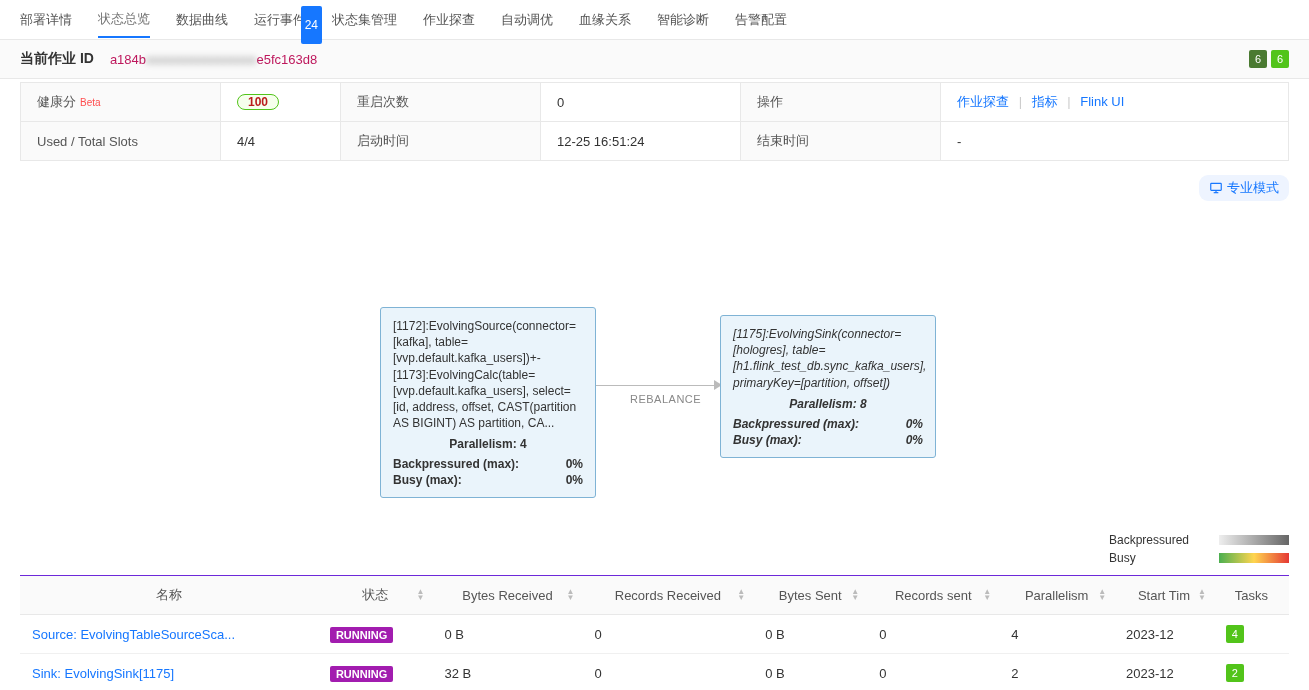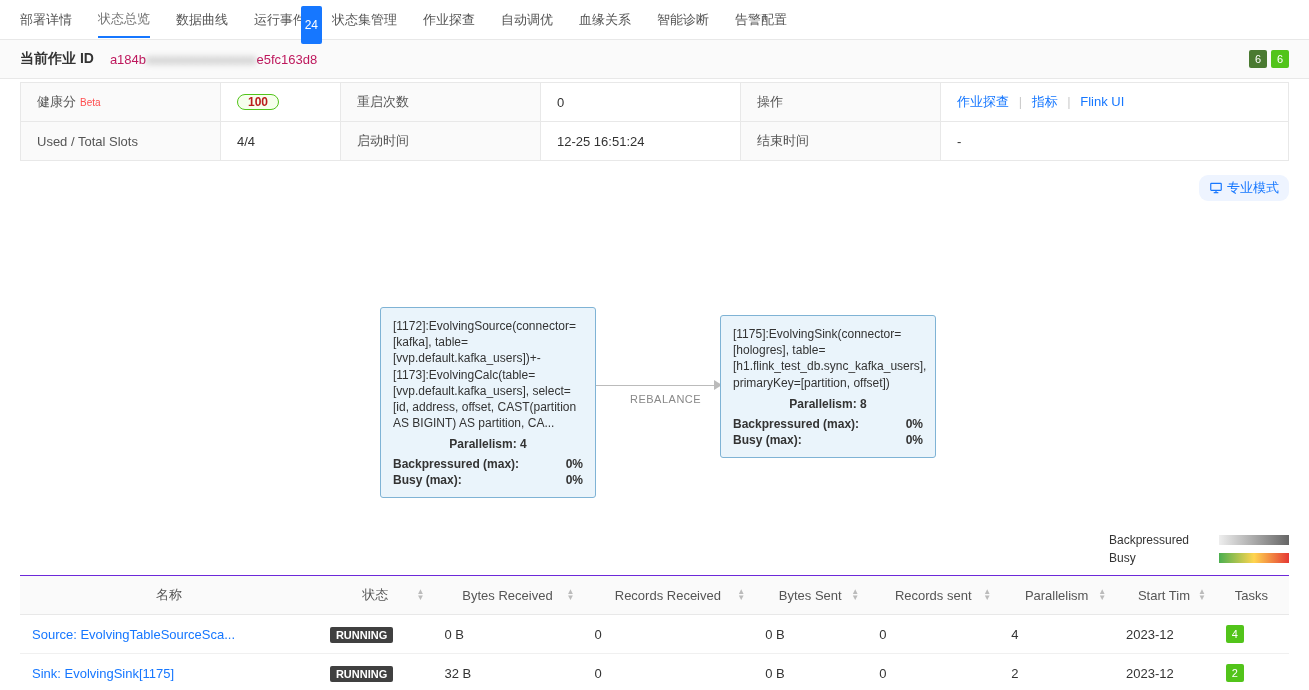--- a/index.html
+++ b/index.html
@@ -35,21 +35,21 @@
   .arrowhead { position: absolute; width: 0; height: 0; border-left: 8px solid #bbb; border-top: 5px solid transparent; border-bottom: 5px solid transparent; }
   .edge-label { position: absolute; color: #888; font-size: 11px; letter-spacing: 0.5px; }
   .legend { position: absolute; right: 0; bottom: -10px; width: 180px; font-size: 12px; }
   .legend-row { display: flex; align-items: center; justify-content: space-between; margin-top: 4px; }
   .grad-bp { width: 70px; height: 10px; background: linear-gradient(to right, #eee, #666); }
   .grad-busy { width: 70px; height: 10px; background: linear-gradient(to right, #4caf50, #ffd54f, #e53935); }
   .data-table { width: 100%; border-collapse: collapse; margin-top: 20px; }
   .data-table th { text-align: center; font-weight: 400; color: #555; background: #fafafa; padding: 10px 12px; border-top: 1px solid #6d28d9; border-bottom: 1px solid #e8e8e8; font-size: 13px; position: relative; }
   .data-table td { padding: 10px 12px; border-bottom: 1px solid #f0f0f0; font-size: 13px; color: #333; }
   .sort-arrows { position: absolute; right: 8px; top: 50%; transform: translateY(-50%); font-size: 8px; color: #bbb; line-height: 6px; display:flex; flex-direction:column; }
-  .status-tag { background: #404040; color: #fff; padding: 2px 6px; border-radius: 2px; font-size: 11px; font-weight: 600; }
+  .status-tag { background: #a21caf; color: #fff; padding: 2px 6px; border-radius: 2px; font-size: 11px; font-weight: 600; }
   .task-count-green { background: #52c41a; color: #fff; width: 18px; height: 18px; display: inline-flex; align-items: center; justify-content: center; border-radius: 2px; font-size: 11px; }
 </style>
 </head>
 <body>
 
 <div class="tabs" id="tabs-container">
     <div class="tab">部署详情</div>
     <div class="tab active">状态总览</div>
     <div class="tab">数据曲线</div>
     <div class="tab">运行事件<span class="badge">24</span></div>
@@ -124,21 +124,21 @@
           <span>0%</span>
         </div>
       <div class="metric-row">
           <span>Busy (max):</span>
           <span>0%</span>
         </div>
     </div>
     <div class="arrow" style="left:576px; top:170px; width:120px;"></div>
     <div class="arrowhead" style="left:694px; top:165px;"></div>
     <div class="edge-label" style="left:610px; top:178px;">REBALANCE</div>
-    <div class="node-box" style="left:700px; top:100px;">
+    <div class="node-box" style="left:700px; top:100px;font-style:italic;">
       <div class="desc">[1175]:EvolvingSink(connector=[hologres], table=[h1.flink_test_db.sync_kafka_users], primaryKey=[partition, offset])</div>
       <div class="par">Parallelism: 8</div>
       <div class="metric-row">
           <span>Backpressured (max):</span>
           <span>0%</span>
         </div>
       <div class="metric-row">
           <span>Busy (max):</span>
           <span>0%</span>
         </div>

